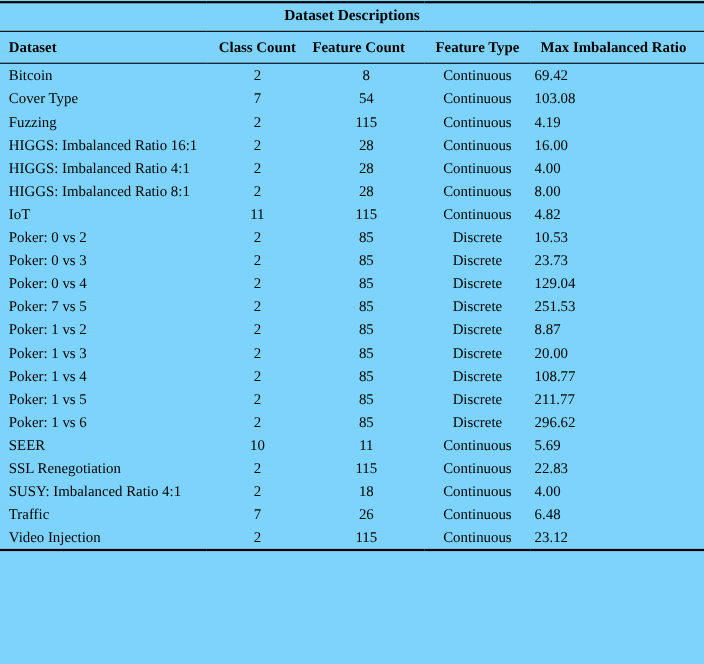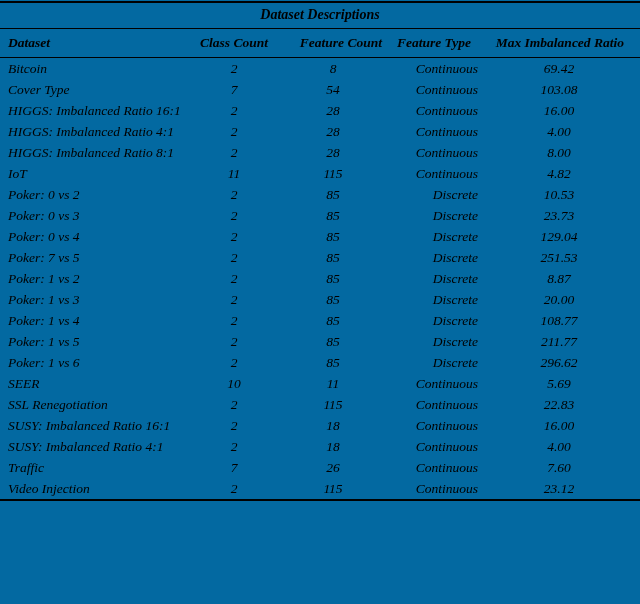--- a/index.html
+++ b/index.html
@@ -5,25 +5,24 @@
   html, body {
     margin: 0;
     padding: 0;
     background: #ffffff;
     width: 640px;
   }
   * { box-sizing: border-box; }
   .page {
     width: 640px;
     height: 604px;
-    background: #0369a1;
+    background: #7dd3fc;
     font-family: "Liberation Serif", serif;
     color: #000000;
     padding-top: 1px;
-    font-style: italic;
   }
   table.dataset-table {
     width: 640px;
     border-collapse: collapse;
     border-top: 2px solid #000000;
     border-bottom: 2px solid #000000;
     font-size: 13.5px;
   }
   
   col.c1 { width: 188px; }
@@ -41,34 +40,34 @@
   }
   tr.header-row th {
     font-weight: bold;
     font-size: 13.5px;
     padding: 6px 4px;
     border-bottom: 1px solid #000000;
     white-space: nowrap;
   }
   tr.header-row th:nth-child(1) { text-align: left;  padding-left: 8px; margin-left: 15px; }
   tr.header-row th:nth-child(2) { text-align: center; }
-  tr.header-row th:nth-child(3) { text-align: right; }
+  tr.header-row th:nth-child(3) { text-align: left; }
   tr.header-row th:nth-child(4) { text-align: center; }
   tr.header-row th:nth-child(5) { text-align: right; padding-right: 16px; }
 
   tbody td {
     padding: 3px 4px;
     line-height: 15px;
     white-space: nowrap;
   }
   tbody td:nth-child(1) { text-align: left;  padding-left: 8px; }
   tbody td:nth-child(2) { text-align: center; }
   tbody td:nth-child(3) { text-align: center; }
-  tbody td:nth-child(4) { text-align: right; }
-  tbody td:nth-child(5) { text-align: center; padding-right: 8px; }
+  tbody td:nth-child(4) { text-align: center; }
+  tbody td:nth-child(5) { text-align: left; padding-right: 8px; }
 </style>
 </head>
 <body>
 
 <div class="page">
   <table class="dataset-table">
     <colgroup>
       <col class="c1">
         <col class="c2">
         <col class="c3">
@@ -96,20 +95,27 @@
           <td>69.42</td>
         </tr>
         <tr>
           <td>Cover Type</td>
           <td>7</td>
           <td>54</td>
           <td>Continuous</td>
           <td>103.08</td>
         </tr>
         <tr>
+          <td>Fuzzing</td>
+          <td>2</td>
+          <td>115</td>
+          <td>Continuous</td>
+          <td>4.19</td>
+        </tr>
+        <tr>
           <td>HIGGS: Imbalanced Ratio 16:1</td>
           <td>2</td>
           <td>28</td>
           <td>Continuous</td>
           <td>16.00</td>
         </tr>
         <tr>
           <td>HIGGS: Imbalanced Ratio 4:1</td>
           <td>2</td>
           <td>28</td>
@@ -201,39 +207,32 @@
           <td>5.69</td>
         </tr>
         <tr>
           <td>SSL Renegotiation</td>
           <td>2</td>
           <td>115</td>
           <td>Continuous</td>
           <td>22.83</td>
         </tr>
         <tr>
-          <td>SUSY: Imbalanced Ratio 16:1</td>
-          <td>2</td>
-          <td>18</td>
-          <td>Continuous</td>
-          <td>16.00</td>
-        </tr>
-        <tr>
           <td>SUSY: Imbalanced Ratio 4:1</td>
           <td>2</td>
           <td>18</td>
           <td>Continuous</td>
           <td>4.00</td>
         </tr>
         <tr>
           <td>Traffic</td>
           <td>7</td>
           <td>26</td>
           <td>Continuous</td>
-          <td>7.60</td>
+          <td>6.48</td>
         </tr>
         <tr>
           <td>Video Injection</td>
           <td>2</td>
           <td>115</td>
           <td>Continuous</td>
           <td>23.12</td>
         </tr>
       </tbody>
   </table>

